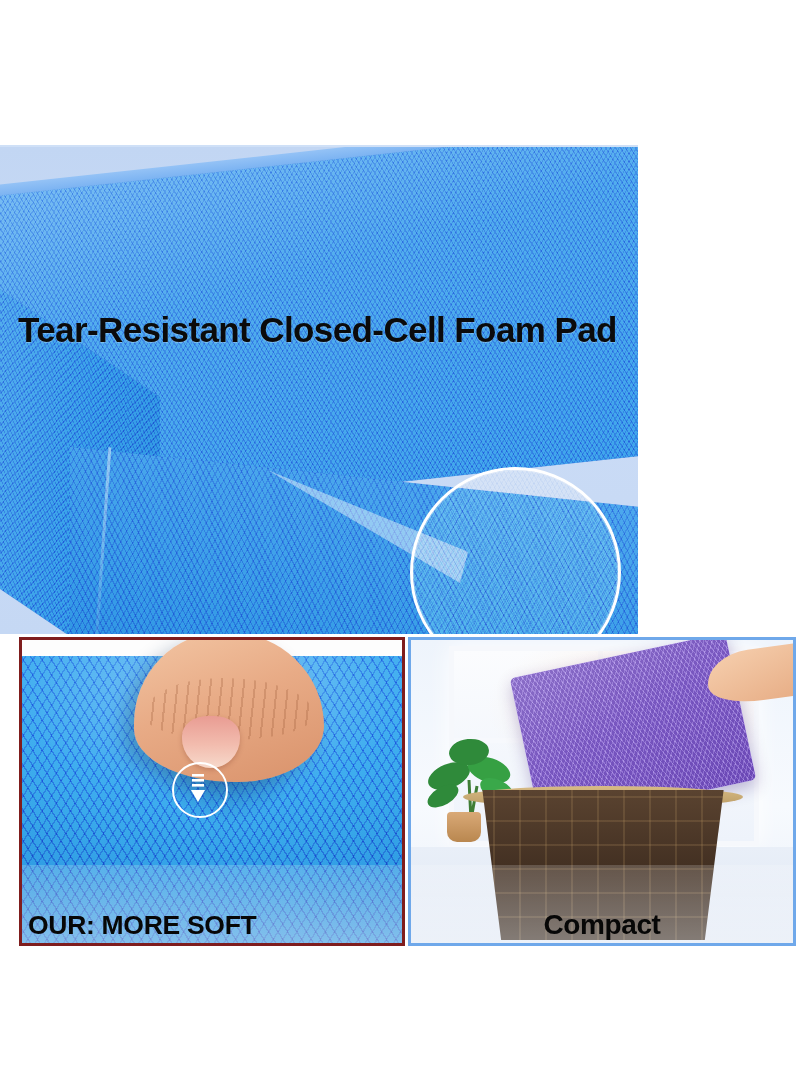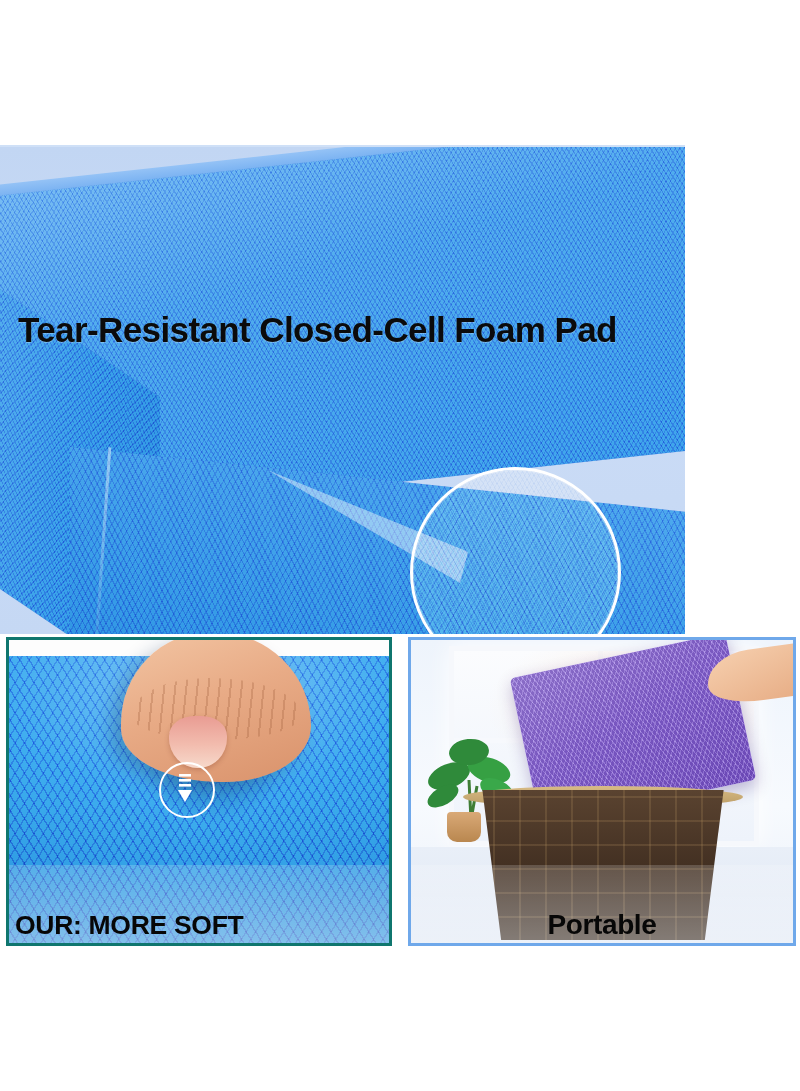--- a/index.html
+++ b/index.html
@@ -7,21 +7,20 @@
        font-family:"Liberation Sans",sans-serif;}
 
   .stage{position:absolute;left:0;top:0;width:800px;height:1091px;background:#fff;}
 
   
   .panel-top{
     position:absolute;left:0;top:145px;width:638px;height:487px;
     background:linear-gradient(180deg,#c2d6f3 0%,#cbdcf6 45%,#c5d8f4 100%);
     overflow:hidden;
     border-top:2px solid #cfe0f7;
-    padding-left:47px;
   }
 
   
   .foam-tex{
     position:absolute;inset:0;
     background-image:
       repeating-linear-gradient(62deg, rgba(0,0,0,.16) 0 1.2px, rgba(255,255,255,.16) 1.2px 5.2px),
       repeating-linear-gradient(-62deg, rgba(0,0,0,.16) 0 1.2px, rgba(255,255,255,.16) 1.2px 5.2px);
     opacity:.85;
     mix-blend-mode:overlay;
@@ -83,22 +82,22 @@
   .headline{
     position:absolute;left:18px;top:163px;
     font-family:"Liberation Sans",sans-serif;
     font-weight:bold;font-size:35px;letter-spacing:-.6px;color:#0b0b0b;
     white-space:nowrap;
     text-shadow:0 1px 0 rgba(255,255,255,.25);
   }
 
   
   .panel-bl{
-    position:absolute;left:6px;top:637px;width:380px;height:303px;
-    background:#cfe0f7;border:3px solid #0f766e;overflow:hidden;text-decoration:underline;
+    position:absolute;left:19px;top:637px;width:380px;height:303px;
+    background:#cfe0f7;border:3px solid #7f1d1d;overflow:hidden;text-decoration:underline;
   }
   .panel-br{
     position:absolute;left:408px;top:637px;width:382px;height:303px;
     background:#dfeafb;border:3px solid #6fa8ea;overflow:hidden;
   }
 
   
   .bl-whitetop{position:absolute;left:0;top:0;width:100%;height:18px;background:#fdfdfd;}
   .bl-foam{
     position:absolute;left:0;top:16px;width:100%;height:290px;
@@ -326,17 +325,17 @@
     <div class="hand-br"></div>
 
     <div class="tote-rim"></div>
     <div class="tote-inner"></div>
     <div class="tote">
       <div class="tote-mono"></div>
     </div>
 
     <div class="caption-veil"></div>
     <div class="caption-br">
-      <span class="c1">Portable</span>
+      <span class="c1">Compact</span>
     </div>
   </div>
 
 </div>
 
 </body></html>

